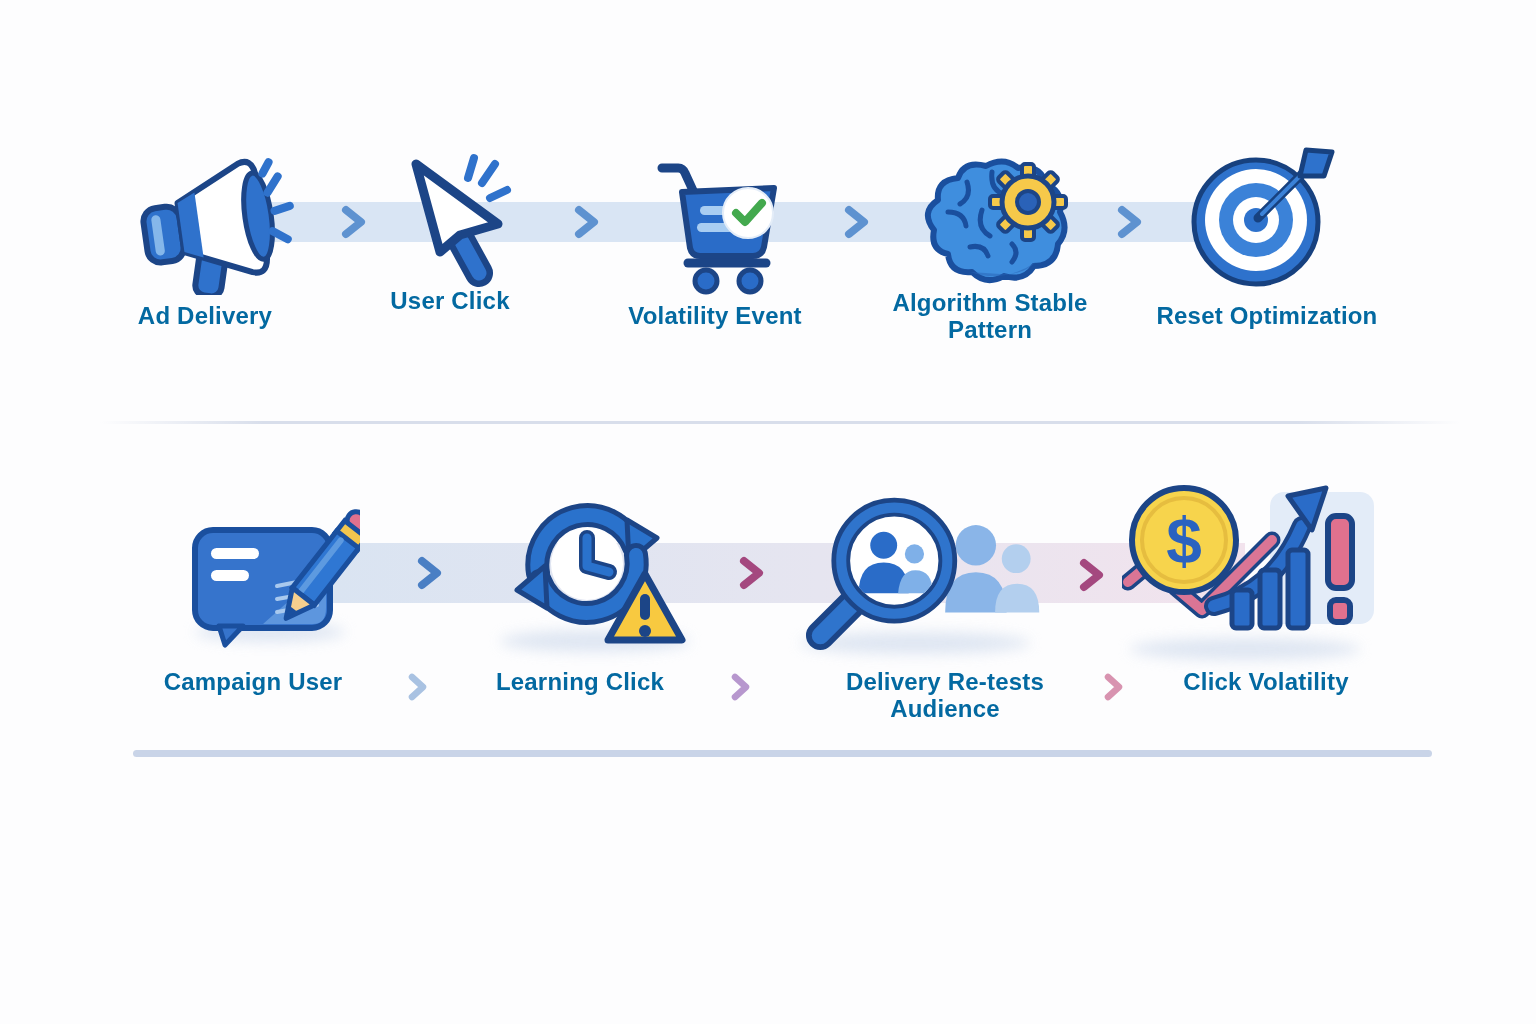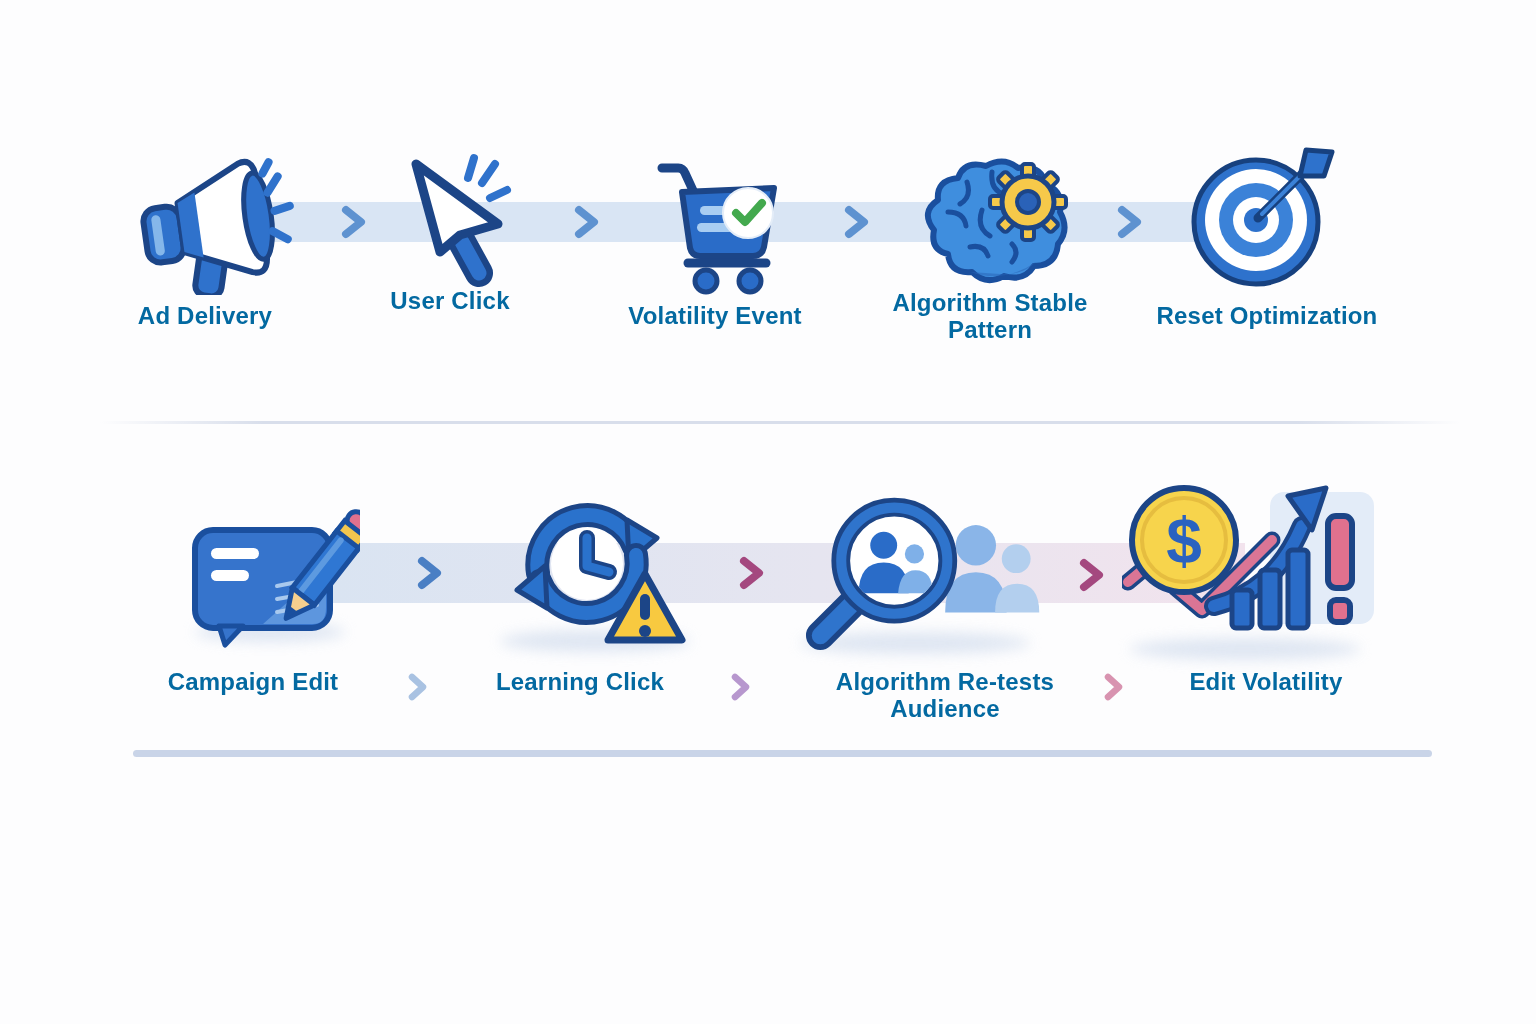--- a/index.html
+++ b/index.html
@@ -233,36 +233,36 @@
         <rect x="138" y="92" width="20" height="58" rx="4"></rect>
         <rect x="166" y="72" width="20" height="78" rx="4"></rect>
       </g>
       <rect x="206" y="38" width="24" height="72" rx="8" fill="#e0718e" stroke="#1c4587" stroke-width="6"></rect>
       <rect x="208" y="122" width="20" height="22" rx="6" fill="#e0718e" stroke="#1c4587" stroke-width="6"></rect>
       <circle cx="62" cy="62" r="52" fill="#f7d44c" stroke="#1c4587" stroke-width="6"></circle>
       <circle cx="62" cy="62" r="42" fill="none" stroke="#e6bd3f" stroke-width="4"></circle>
       <text x="62" y="85" text-anchor="middle" font-size="64" font-weight="bold" fill="#2a62c0" font-family="Liberation Sans, sans-serif">$</text>
     </svg>
 
-    <div class="label" style="left:113px;top:668px;width:280px">Campaign Edit</div>
+    <div class="label" style="left:113px;top:668px;width:280px">Campaign User</div>
     <span class="chev" style="left:405px;top:672px;color:#a9c2e2">
       <svg width="24" height="30" viewBox="0 0 24 30">
           <polyline points="7,5 18,15 7,25" fill="none" stroke="currentColor" stroke-width="6.5" stroke-linecap="round" stroke-linejoin="round"></polyline>
         </svg>
     </span>
     <div class="label" style="left:440px;top:668px;width:280px">Learning Click</div>
     <span class="chev" style="left:728px;top:672px;color:#b797ce">
       <svg width="24" height="30" viewBox="0 0 24 30">
           <polyline points="7,5 18,15 7,25" fill="none" stroke="currentColor" stroke-width="6.5" stroke-linecap="round" stroke-linejoin="round"></polyline>
         </svg>
     </span>
-    <div class="label" style="left:805px;top:668px;width:280px">Algorithm Re-tests Audience</div>
+    <div class="label" style="left:805px;top:668px;width:280px">Delivery Re-tests Audience</div>
     <span class="chev" style="left:1101px;top:672px;color:#d893b0">
       <svg width="24" height="30" viewBox="0 0 24 30">
           <polyline points="7,5 18,15 7,25" fill="none" stroke="currentColor" stroke-width="6.5" stroke-linecap="round" stroke-linejoin="round"></polyline>
         </svg>
     </span>
-    <div class="label" style="left:1126px;top:668px;width:280px">Edit Volatility</div>
+    <div class="label" style="left:1126px;top:668px;width:280px">Click Volatility</div>
   </div>
 
   <div class="divider-thick"></div>
 
 </div>
 
 </body></html>

